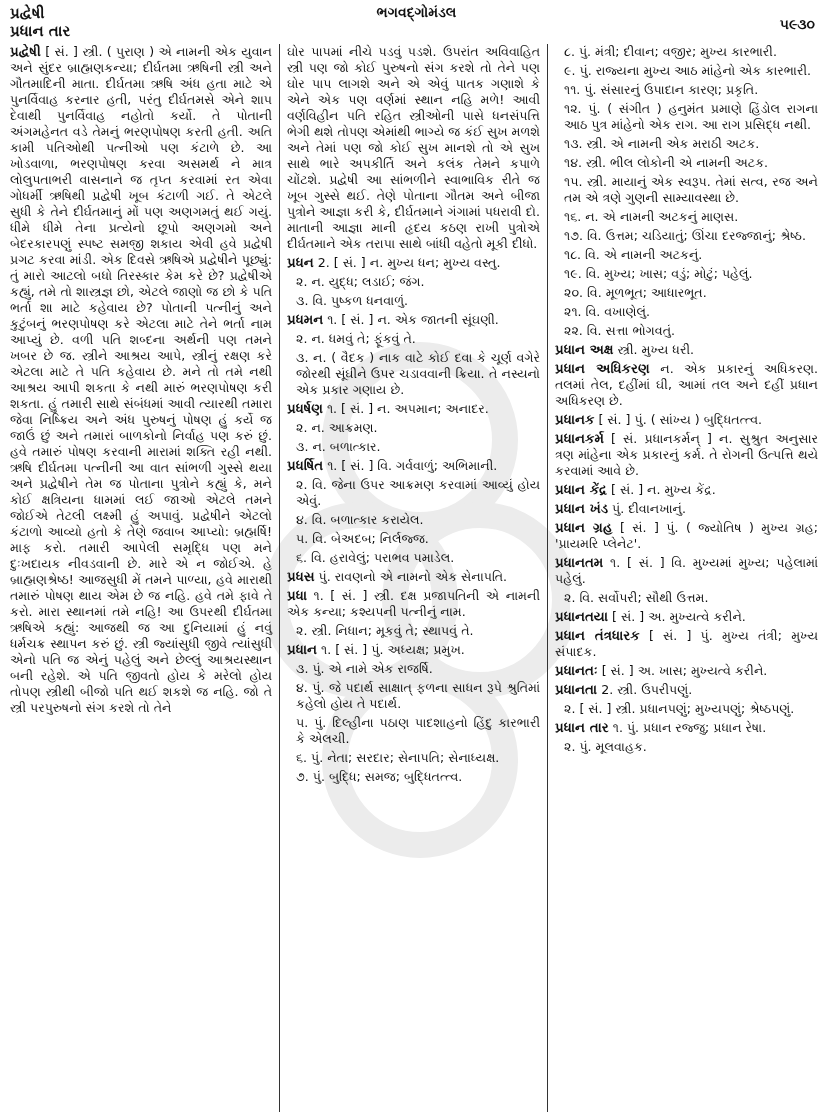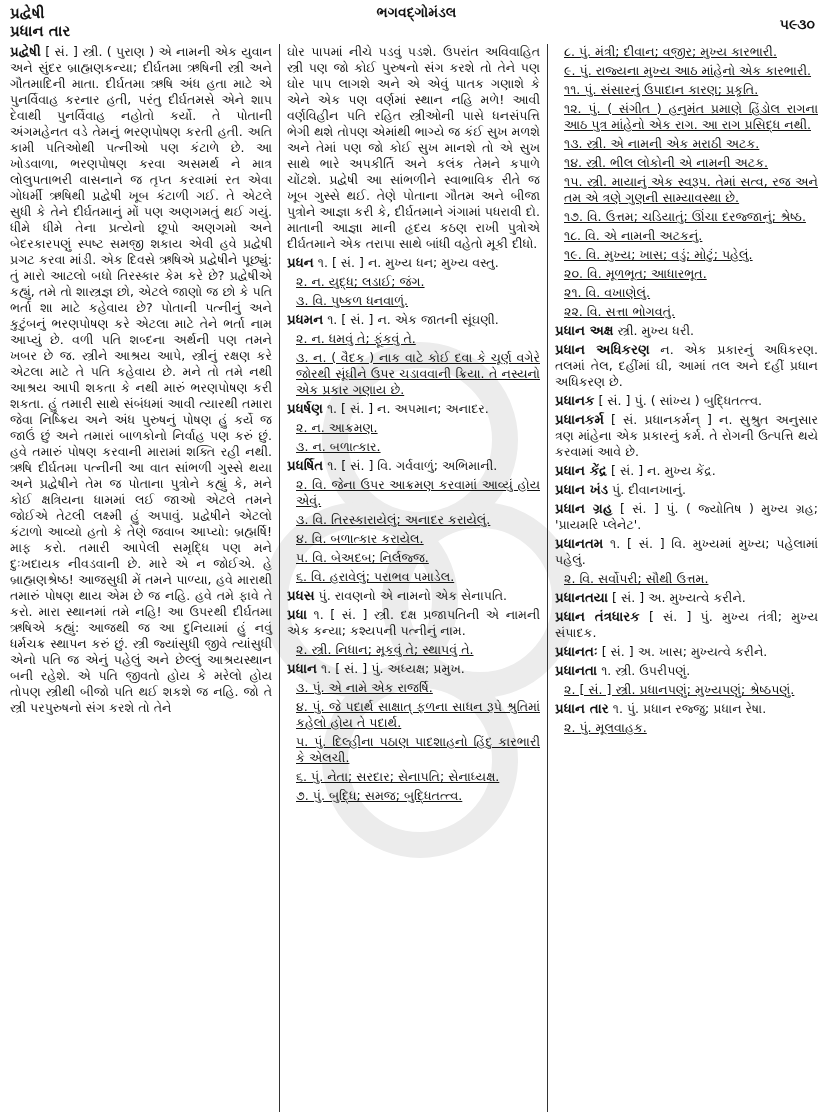--- a/index.html
+++ b/index.html
@@ -17,21 +17,21 @@
     .rh-center { position: absolute; left: 8px; right: 0; text-align: center; top: 0; font-size: 14px; font-weight: bold; }
     .rh-right { position: absolute; right: 0; top: 12px; font-size: 14px; font-weight: bold; }
     .rh-sub { position: absolute; top: 22px; left: 10px; font-size: 15px; font-weight: bold; }
     .columns { position: absolute; top: 44px; left: 10px; width: 808px; height: 1068px; display: flex; }
     .col { box-sizing: border-box; height: 100%; overflow: hidden; font-size: 12.6px; line-height: 16px; text-align: justify; }
     .col1 { width: 270px; padding-right: 7px; border-right: 1.5px solid #333; }
     .col2 { width: 268px; padding-left: 7px; padding-right: 7px; border-right: 1.5px solid #333; }
     .col3 { width: 270px; padding-left: 7px; }
     .entry { margin: 0 0 3px 0; }
     .entry .hw { font-weight: bold; font-size: 13.4px; }
-    .sense { padding-left: 9px; text-decoration: underline; }
+    .sense { padding-left: 9px; }
   </style>
 </head>
 <body>
 
 <div class="page">
 
   <div class="watermark">
     <svg viewBox="0 0 300 540" xmlns="http://www.w3.org/2000/svg">
       <g fill="none" stroke="#ececec" stroke-width="26">
         <circle cx="150" cy="110" r="85"></circle>
@@ -48,32 +48,31 @@
     <span class="rh-right">૫૯૩૦</span>
   </div>
   <div class="rh-sub">પ્રધાન તાર</div>
 
   <div class="columns">
     <div class="col col1">
         <div class="entry"><span class="hw">પ્રદ્વેષી</span><span> [ સં. ] સ્ત્રી. ( પુરાણ ) એ નામની એક યુવાન અને સુંદર બ્રાહ્મણકન્યા; દીર્ઘતમા ઋષિની સ્ત્રી અને ગૌતમાદિની માતા. દીર્ઘતમા ઋષિ અંધ હતા માટે એ પુનર્વિવાહ કરનાર હતી, પરંતુ દીર્ઘતમસે એને શાપ દેવાથી પુનર્વિવાહ નહોતો કર્યો. તે પોતાની અંગમહેનત વડે તેમનું ભરણપોષણ કરતી હતી. અતિ કામી પતિઓથી પત્નીઓ પણ કંટાળે છે. આ ખોડવાળા, ભરણપોષણ કરવા અસમર્થ ને માત્ર લોલુપતાભરી વાસનાને જ તૃપ્ત કરવામાં રત એવા ગોધર્મી ઋષિથી પ્રદ્વેષી ખૂબ કંટાળી ગઈ. તે એટલે સુધી કે તેને દીર્ઘતમાનું મોં પણ અણગમતું થઈ ગયું. ધીમે ધીમે તેના પ્રત્યેનો છૂપો અણગમો અને બેદરકારપણું સ્પષ્ટ સમજી શકાય એવી હવે પ્રદ્વેષી પ્રગટ કરવા માંડી. એક દિવસે ઋષિએ પ્રદ્વેષીને પૂછ્યું: તું મારો આટલો બધો તિરસ્કાર કેમ કરે છે? પ્રદ્વેષીએ કહ્યું, તમે તો શાસ્ત્રજ્ઞ છો, એટલે જાણો જ છો કે પતિ ભર્તા શા માટે કહેવાય છે? પોતાની પત્નીનું અને કુટુંબનું ભરણપોષણ કરે એટલા માટે તેને ભર્તા નામ આપ્યું છે. વળી પતિ શબ્દના અર્થની પણ તમને ખબર છે જ. સ્ત્રીને આશ્રય આપે, સ્ત્રીનું રક્ષણ કરે એટલા માટે તે પતિ કહેવાય છે. મને તો તમે નથી આશ્રય આપી શકતા કે નથી મારું ભરણપોષણ કરી શકતા. હું તમારી સાથે સંબંધમાં આવી ત્યારથી તમારા જેવા નિષ્ક્રિય અને અંધ પુરુષનું પોષણ હું કર્યે જ જાઉં છું અને તમારાં બાળકોનો નિર્વાહ પણ કરું છું. હવે તમારું પોષણ કરવાની મારામાં શક્તિ રહી નથી. ઋષિ દીર્ઘતમા પત્નીની આ વાત સાંભળી ગુસ્સે થયા અને પ્રદ્વેષીને તેમ જ પોતાના પુત્રોને કહ્યું કે, મને કોઈ ક્ષત્રિયના ધામમાં લઈ જાઓ એટલે તમને જોઈએ તેટલી લક્ષ્મી હું અપાવું. પ્રદ્વેષીને એટલો કંટાળો આવ્યો હતો કે તેણે જવાબ આપ્યો: બ્રહ્મર્ષિ! માફ કરો. તમારી આપેલી સમૃદ્ધિ પણ મને દુઃખદાયક નીવડવાની છે. મારે એ ન જોઈએ. હે બ્રાહ્મણશ્રેષ્ઠ! આજસુધી મેં તમને પાળ્યા, હવે મારાથી તમારું પોષણ થાય એમ છે જ નહિ. હવે તમે ફાવે તે કરો. મારા સ્થાનમાં તમે નહિ! આ ઉપરથી દીર્ઘતમા ઋષિએ કહ્યું: આજથી જ આ દુનિયામાં હું નવું ધર્મચક્ર સ્થાપન કરું છું. સ્ત્રી જ્યાંસુધી જીવે ત્યાંસુધી એનો પતિ જ એનું પહેલું અને છેલ્લું આશ્રયસ્થાન બની રહેશે. એ પતિ જીવતો હોય કે મરેલો હોય તોપણ સ્ત્રીથી બીજો પતિ થઈ શકશે જ નહિ. જો તે સ્ત્રી પરપુરુષનો સંગ કરશે તો તેને</span></div>
       </div>
     <div class="col col2">
         <div class="entry">ઘોર પાપમાં નીચે પડવું પડશે. ઉપરાંત અવિવાહિત સ્ત્રી પણ જો કોઈ પુરુષનો સંગ કરશે તો તેને પણ ઘોર પાપ લાગશે અને એ એવું પાતક ગણાશે કે એને એક પણ વર્ણમાં સ્થાન નહિ મળે! આવી વર્ણવિહીન પતિ રહિત સ્ત્રીઓની પાસે ધનસંપત્તિ ભેગી થશે તોપણ એમાંથી ભાગ્યે જ કંઈ સુખ મળશે અને તેમાં પણ જો કોઈ સુખ માનશે તો એ સુખ સાથે ભારે અપકીર્તિ અને કલંક તેમને કપાળે ચોંટશે. પ્રદ્વેષી આ સાંભળીને સ્વાભાવિક રીતે જ ખૂબ ગુસ્સે થઈ. તેણે પોતાના ગૌતમ અને બીજા પુત્રોને આજ્ઞા કરી કે, દીર્ઘતમાને ગંગામાં પધરાવી દો. માતાની આજ્ઞા માની હૃદય કઠણ રાખી પુત્રોએ દીર્ઘતમાને એક તરાપા સાથે બાંધી વહેતો મૂકી દીધો.</div>
-        <div class="entry"><span class="hw">પ્રધન</span><span> ૧. [ સં. ] ન. મુખ્ય ધન; મુખ્ય વસ્તુ.</span></div>
+        <div class="entry"><span class="hw">પ્રધન</span><span> 2. [ સં. ] ન. મુખ્ય ધન; મુખ્ય વસ્તુ.</span></div>
         <div class="entry sense">૨. ન. યુદ્ધ; લડાઈ; જંગ.</div>
         <div class="entry sense">૩. વિ. પુષ્કળ ધનવાળું.</div>
         <div class="entry"><span class="hw">પ્રધમન</span><span> ૧. [ સં. ] ન. એક જાતની સૂંઘણી.</span></div>
         <div class="entry sense">૨. ન. ધમવું તે; ફૂંકવું તે.</div>
         <div class="entry sense">૩. ન. ( વૈદક ) નાક વાટે કોઈ દવા કે ચૂર્ણ વગેરે જોરથી સૂંઘીને ઉપર ચડાવવાની ક્રિયા. તે નસ્યનો એક પ્રકાર ગણાય છે.</div>
         <div class="entry"><span class="hw">પ્રધર્ષણ</span><span> ૧. [ સં. ] ન. અપમાન; અનાદર.</span></div>
         <div class="entry sense">૨. ન. આક્રમણ.</div>
         <div class="entry sense">૩. ન. બળાત્કાર.</div>
         <div class="entry"><span class="hw">પ્રધર્ષિત</span><span> ૧. [ સં. ] વિ. ગર્વવાળું; અભિમાની.</span></div>
         <div class="entry sense">૨. વિ. જેના ઉપર આક્રમણ કરવામાં આવ્યું હોય એવું.</div>
-        <div class="entry sense">૩. વિ. તિરસ્કારાયેલું; અનાદર કરાયેલું.</div>
         <div class="entry sense">૪. વિ. બળાત્કાર કરાયેલ.</div>
         <div class="entry sense">૫. વિ. બેઅદબ; નિર્લજ્જ.</div>
         <div class="entry sense">૬. વિ. હરાવેલું; પરાભવ પમાડેલ.</div>
         <div class="entry"><span class="hw">પ્રધસ</span><span> પું. રાવણનો એ નામનો એક સેનાપતિ.</span></div>
         <div class="entry"><span class="hw">પ્રધા</span><span> ૧. [ સં. ] સ્ત્રી. દક્ષ પ્રજાપતિની એ નામની એક કન્યા; કશ્યપની પત્નીનું નામ.</span></div>
         <div class="entry sense">૨. સ્ત્રી. નિધાન; મૂકવું તે; સ્થાપવું તે.</div>
         <div class="entry"><span class="hw">પ્રધાન</span><span> ૧. [ સં. ] પું. અધ્યક્ષ; પ્રમુખ.</span></div>
         <div class="entry sense">૩. પું. એ નામે એક રાજર્ષિ.</div>
         <div class="entry sense">૪. પું. જે પદાર્થ સાક્ષાત્ ફળના સાધન રૂપે શ્રુતિમાં કહેલો હોય તે પદાર્થ.</div>
         <div class="entry sense">૫. પું. દિલ્હીના પઠાણ પાદશાહનો હિંદુ કારભારી કે એલચી.</div>
@@ -81,37 +80,38 @@
         <div class="entry sense">૭. પું. બુદ્ધિ; સમજ; બુદ્ધિતત્ત્વ.</div>
       </div>
     <div class="col col3">
         <div class="entry sense">૮. પું. મંત્રી; દીવાન; વજીર; મુખ્ય કારભારી.</div>
         <div class="entry sense">૯. પું. રાજ્યના મુખ્ય આઠ માંહેનો એક કારભારી.</div>
         <div class="entry sense">૧૧. પું. સંસારનું ઉપાદાન કારણ; પ્રકૃતિ.</div>
         <div class="entry sense">૧૨. પું. ( સંગીત ) હનુમંત પ્રમાણે હિંડોલ રાગના આઠ પુત્ર માંહેનો એક રાગ. આ રાગ પ્રસિદ્ધ નથી.</div>
         <div class="entry sense">૧૩. સ્ત્રી. એ નામની એક મરાઠી અટક.</div>
         <div class="entry sense">૧૪. સ્ત્રી. ભીલ લોકોની એ નામની અટક.</div>
         <div class="entry sense">૧૫. સ્ત્રી. માયાનું એક સ્વરૂપ. તેમાં સત્વ, રજ અને તમ એ ત્રણે ગુણની સામ્યાવસ્થા છે.</div>
+        <div class="entry sense">૧૬. ન. એ નામની અટકનું માણસ.</div>
         <div class="entry sense">૧૭. વિ. ઉત્તમ; ચડિયાતું; ઊંચા દરજ્જાનું; શ્રેષ્ઠ.</div>
         <div class="entry sense">૧૮. વિ. એ નામની અટકનું.</div>
         <div class="entry sense">૧૯. વિ. મુખ્ય; ખાસ; વડું; મોટું; પહેલું.</div>
         <div class="entry sense">૨૦. વિ. મૂળભૂત; આધારભૂત.</div>
         <div class="entry sense">૨૧. વિ. વખાણેલું.</div>
         <div class="entry sense">૨૨. વિ. સત્તા ભોગવતું.</div>
         <div class="entry"><span class="hw">પ્રધાન અક્ષ</span><span> સ્ત્રી. મુખ્ય ધરી.</span></div>
         <div class="entry"><span class="hw">પ્રધાન અધિકરણ</span><span> ન. એક પ્રકારનું અધિકરણ. તલમાં તેલ, દહીંમાં ઘી, આમાં તલ અને દહીં પ્રધાન અધિકરણ છે.</span></div>
         <div class="entry"><span class="hw">પ્રધાનક</span><span> [ સં. ] પું. ( સાંખ્ય ) બુદ્ધિતત્ત્વ.</span></div>
         <div class="entry"><span class="hw">પ્રધાનકર્મ</span><span> [ સં. પ્રધાનકર્મન્ ] ન. સુશ્રુત અનુસાર ત્રણ માંહેના એક પ્રકારનું કર્મ. તે રોગની ઉત્પત્તિ થયે કરવામાં આવે છે.</span></div>
         <div class="entry"><span class="hw">પ્રધાન કેંદ્ર</span><span> [ સં. ] ન. મુખ્ય કેંદ્ર.</span></div>
         <div class="entry"><span class="hw">પ્રધાન ખંડ</span><span> પું. દીવાનખાનું.</span></div>
         <div class="entry"><span class="hw">પ્રધાન ગ્રહ</span><span> [ સં. ] પું. ( જ્યોતિષ ) મુખ્ય ગ્રહ; 'પ્રાયમરિ પ્લેનેટ'.</span></div>
         <div class="entry"><span class="hw">પ્રધાનતમ</span><span> ૧. [ સં. ] વિ. મુખ્યમાં મુખ્ય; પહેલામાં પહેલું.</span></div>
         <div class="entry sense">૨. વિ. સર્વોપરી; સૌથી ઉત્તમ.</div>
         <div class="entry"><span class="hw">પ્રધાનતયા</span><span> [ સં. ] અ. મુખ્યત્વે કરીને.</span></div>
         <div class="entry"><span class="hw">પ્રધાન તંત્રધારક</span><span> [ સં. ] પું. મુખ્ય તંત્રી; મુખ્ય સંપાદક.</span></div>
         <div class="entry"><span class="hw">પ્રધાનતઃ</span><span> [ સં. ] અ. ખાસ; મુખ્યત્વે કરીને.</span></div>
-        <div class="entry"><span class="hw">પ્રધાનતા</span><span> ૧. સ્ત્રી. ઉપરીપણું.</span></div>
+        <div class="entry"><span class="hw">પ્રધાનતા</span><span> 2. સ્ત્રી. ઉપરીપણું.</span></div>
         <div class="entry sense">૨. [ સં. ] સ્ત્રી. પ્રધાનપણું; મુખ્યપણું; શ્રેષ્ઠપણું.</div>
         <div class="entry"><span class="hw">પ્રધાન તાર</span><span> ૧. પું. પ્રધાન રજ્જુ; પ્રધાન રેષા.</span></div>
         <div class="entry sense">૨. પું. મૂલવાહક.</div>
       </div>
   </div>
 </div>
 
 </body></html>

